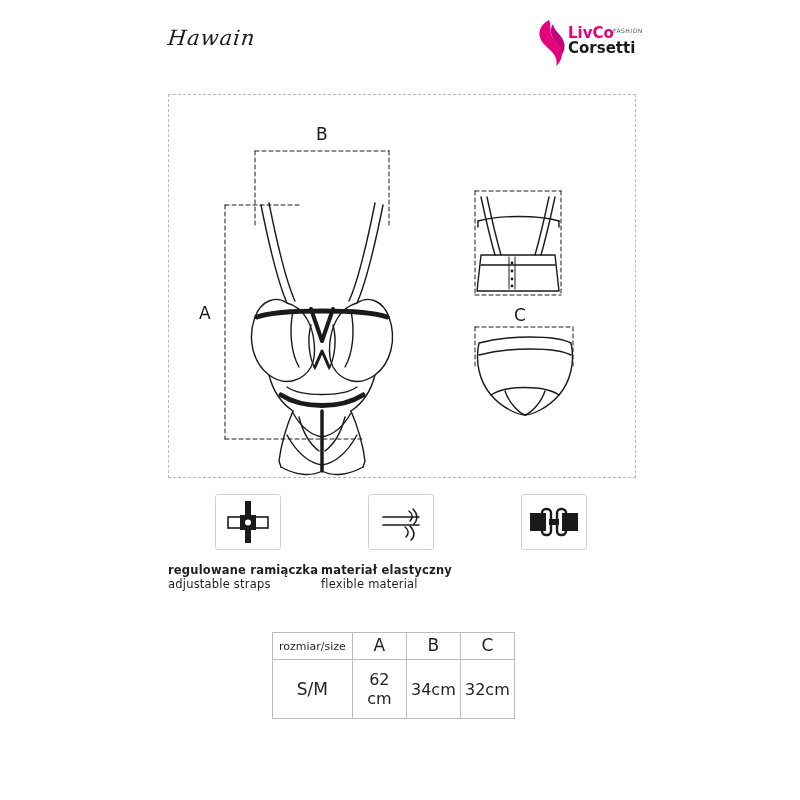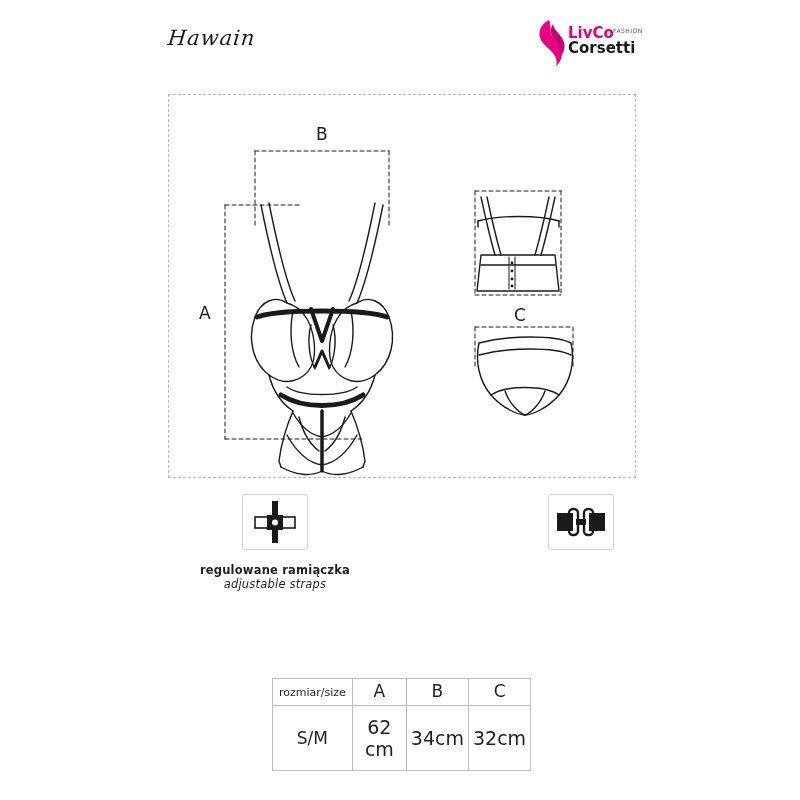--- a/index.html
+++ b/index.html
@@ -56,52 +56,51 @@
   .features {
     position: absolute;
     left: 168px;
     top: 494px;
     width: 466px;
     height: 120px;
   }
   .feature {
     position: absolute;
     width: 160px;
-    text-align: center;
-    margin-left: 27px;
+    text-align: left;
   }
   .feature .box {
     width: 64px;
     height: 54px;
     margin: 0 auto;
     border: 1px solid #d2d2d2;
     border-radius: 3px;
     position: relative;
     background: #fff;
   }
   .feature .box svg { position:absolute; left:0; top:0; }
   .feature .cap {
     margin-top: 13px;
     font-size: 11.5px;
     line-height: 14px;
     font-family: "DejaVu Sans", sans-serif;
     color: #1f1f1f;
     letter-spacing: 0.2px;
   }
   .feature .cap .l1 { font-weight: 600; display:block; }
-  .feature .cap .l2 { display:block;font-style:italic; }
+  .feature .cap .l2 { display:block; }
   #feat-0 { left: 0px;   top: 0; }
   #feat-1 { left: 153px; top: 0; }
   #feat-2 { left: 306px; top: 0; }
 
   
   .size-table {
     position: absolute;
     left: 272px;
-    top: 678px;
+    top: 632px;
     border-collapse: collapse;
     font-family: "DejaVu Sans", sans-serif;
     padding-left: 8px;
   }
   .size-table td {
     border: 1px solid #bdbdbd;
     text-align: center;
     color: #1f1f1f;
   }
   .size-table .hdr-label {
@@ -114,21 +113,21 @@
     font-size: 17px;
     width: 53px;
     padding: 2px 0 4px 0;
   }
   .size-table .row-label {
     font-size: 17px;
     padding: 10px 8px;
     text-align: center;
   }
   .size-table .cell {
-    font-size: 19px;
+    font-size: 16px;
     padding: 10px 4px;
     text-align: center;
   }
 </style>
 </head>
 <body>
 
 <div class="page">
 
   <div class="product-name">Hawain</div>
@@ -256,20 +255,38 @@
           <rect x="24" y="20" width="16" height="15" fill="#1a1a1a"></rect>
           <circle cx="32" cy="27.5" r="3" fill="#ffffff"></circle>
         </svg>
       </div>
       <div class="cap">
         <span class="l1">regulowane ramiączka</span>
         <span class="l2">adjustable straps</span>
       </div>
     </div>
 
+    <div class="feature" id="feat-1">
+      <div class="box">
+        <svg width="64" height="54" viewBox="0 0 64 54" xmlns="http://www.w3.org/2000/svg">
+          <g stroke="#1a1a1a" stroke-width="1.5" fill="none" stroke-linecap="round">
+            <path d="M14 22 L50 22"></path>
+            <path d="M14 30 L50 30"></path>
+            <path d="M40 16 C44 19, 44 23, 41 26"></path>
+            <path d="M44 14 C49 19, 49 25, 45 29"></path>
+            <path d="M36 32 C40 35, 40 39, 37 42"></path>
+            <path d="M41 31 C46 36, 46 42, 42 45"></path>
+          </g>
+        </svg>
+      </div>
+      <div class="cap">
+        <span class="l1">materiał elastyczny</span>
+        <span class="l2">flexible material</span>
+      </div>
+    </div>
 
     <div class="feature" id="feat-2">
       <div class="box">
         <svg width="64" height="54" viewBox="0 0 64 54" xmlns="http://www.w3.org/2000/svg">
           <rect x="8" y="18" width="16" height="18" fill="#1a1a1a"></rect>
           <rect x="40" y="18" width="16" height="18" fill="#1a1a1a"></rect>
           <rect x="20" y="14" width="9" height="26" rx="4" fill="none" stroke="#1a1a1a" stroke-width="2.4"></rect>
           <rect x="35" y="14" width="9" height="26" rx="4" fill="none" stroke="#1a1a1a" stroke-width="2.4"></rect>
           <rect x="27" y="24" width="10" height="6" fill="#1a1a1a"></rect>
         </svg>

